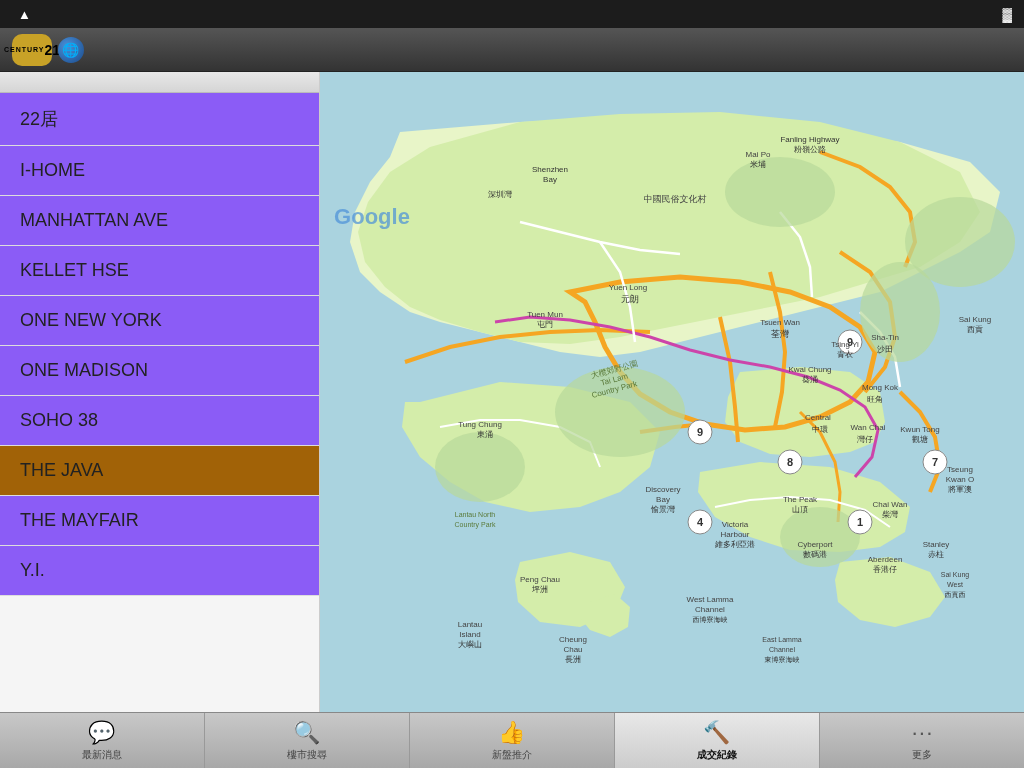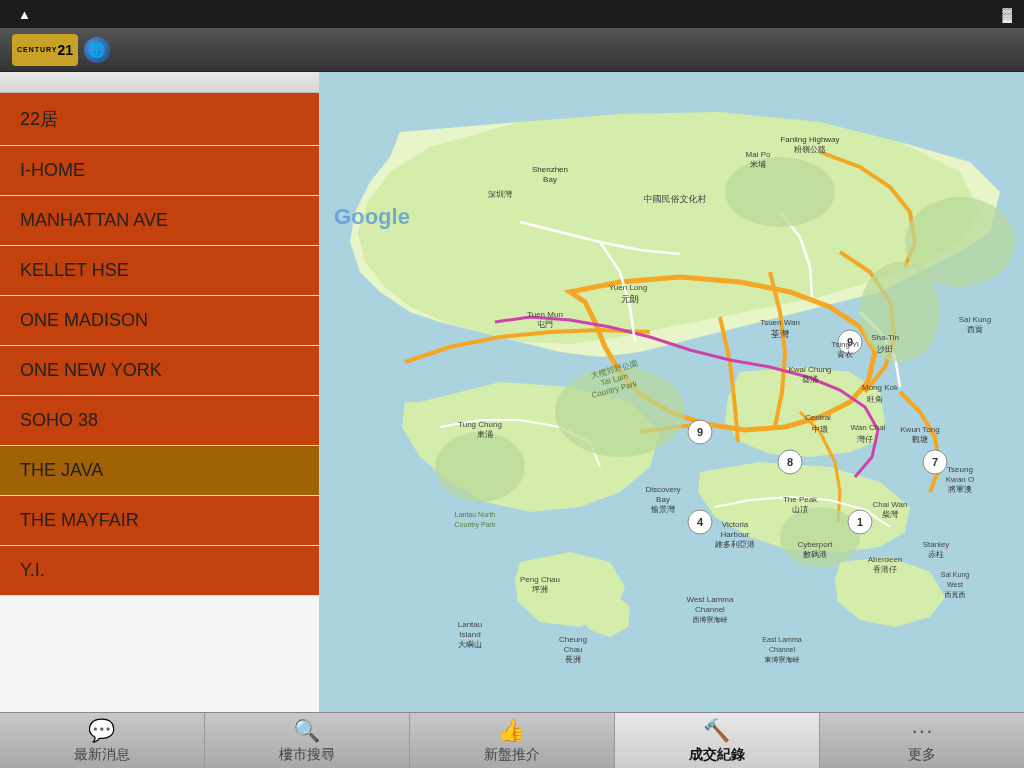--- a/index.html
+++ b/index.html
@@ -19,25 +19,25 @@
 
     
     .app-header {
       width: 100%; height: 44px;
       background: linear-gradient(180deg, #555 0%, #333 100%);
       display: flex; align-items: center; padding: 0 12px; gap: 10px;
       border-bottom: 1px solid #222;
     }
     .logo-container { display: flex; align-items: center; gap: 6px; }
     .logo-c21 {
-      width: 66px; height: 32px;
+      width: 40px; height: 32px;
       background: #c8a227;
       display: flex; align-items: center; justify-content: center;
       font-size: 9px; font-weight: 900; color: #000;
-      border-radius: 4px;
+      border-radius: 10px;
       line-height: 1;
     }
     .logo-c21 .century { font-size: 7px; display: block; letter-spacing: 1px; }
     .logo-c21 .num21 { font-size: 14px; display: block; font-weight: 900; }
     .logo-globe {
       width: 26px; height: 26px; border-radius: 50%;
       background: radial-gradient(circle at 35% 35%, #4a90d9, #1a4a8a);
       display: flex; align-items: center; justify-content: center;
       font-size: 14px;
     }
@@ -61,21 +61,21 @@
       border-bottom: 1px solid #bbb;
       padding: 10px 16px;
       text-align: center;
       font-size: 16px; font-weight: 600; color: #333;
     }
     .list-item {
       padding: 14px 20px;
       border-bottom: 1px solid #ddd;
       font-size: 18px; font-weight: 500; color: #222;
       cursor: pointer;
-      background: #c2410c;
+      background: #8b5cf6;
     }
     .list-item.selected { background: #a16207; }
 
     
     .map-area {
       flex: 1; height: 100%;
       position: relative; overflow: hidden;
       background: #aad3df;
     }
 
@@ -94,21 +94,21 @@
     .tab-item {
       flex: 1; display: flex; flex-direction: column;
       align-items: center; justify-content: center;
       cursor: pointer; gap: 2px;
       border-right: 1px solid #999;
     }
     .tab-item:last-child { border-right: none; }
     .tab-item.active { background: linear-gradient(180deg, #e8e8e8, #ccc); }
     .tab-icon { font-size: 22px; color: #555; }
     .tab-item.active .tab-icon { color: #222; }
-    .tab-label { font-size: 14px; color: #444; font-weight: 500; font-family: Liberation Mono, monospace; }
+    .tab-label { font-size: 10px; color: #444; font-weight: 500; font-family: Liberation Mono, monospace; }
     .tab-item.active .tab-label { color: #111; font-weight: 700; }
   </style>
 </head>
 <body>
 
 <div class="status-bar">
   <div class="status-left">
     <span></span>
     <span>▲</span>
   </div>
@@ -132,22 +132,22 @@
 
 <div class="main-content">
 
   <div class="sidebar">
     <div class="sidebar-header"></div>
     <div id="list-container">
         <div class="list-item">22居</div>
         <div class="list-item">I-HOME</div>
         <div class="list-item">MANHATTAN AVE</div>
         <div class="list-item">KELLET HSE</div>
+        <div class="list-item">ONE NEW YORK</div>
         <div class="list-item">ONE MADISON</div>
-        <div class="list-item">ONE NEW YORK</div>
         <div class="list-item">SOHO 38</div>
         <div class="list-item selected">THE JAVA</div>
         <div class="list-item">THE MAYFAIR</div>
         <div class="list-item">Y.I.</div>
       </div>
   </div>
 
   <div class="map-area">
     <svg class="map-svg" viewBox="0 0 704 640" xmlns="http://www.w3.org/2000/svg">
 

